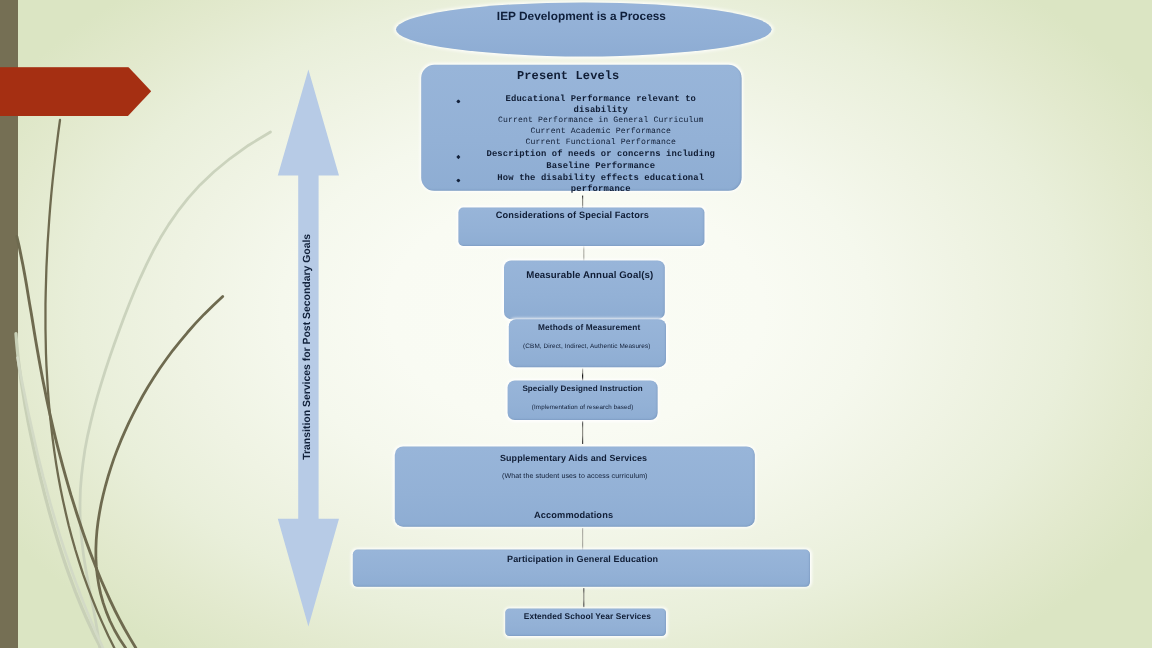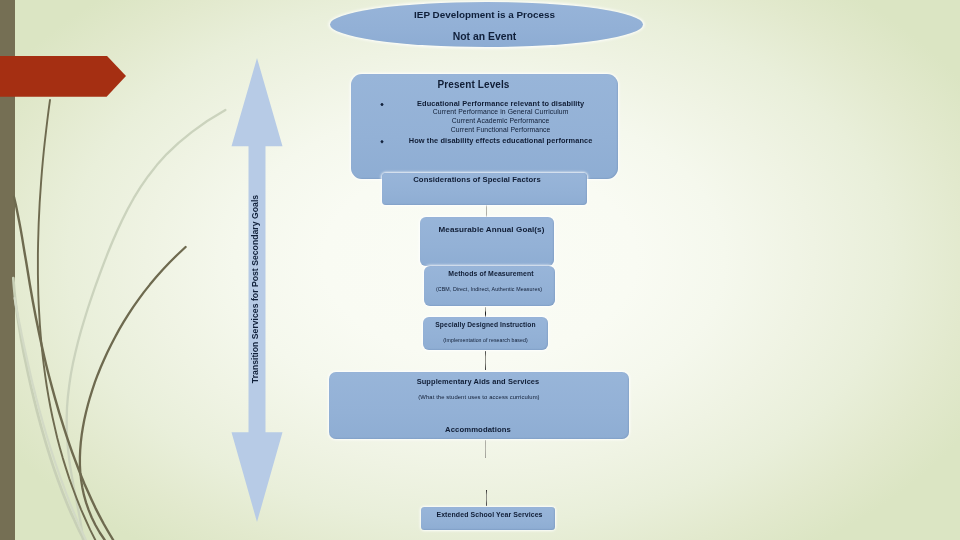--- a/index.html
+++ b/index.html
@@ -32,21 +32,21 @@
      margin-left:-100px;margin-top:-7px;transform:rotate(-90deg);
      font-size:8.7px;font-weight:bold;color:#10203a;text-align:center;line-height:14px;
      letter-spacing:0px;}
   #title-ellipse{position:absolute;left:330px;top:2px;width:313px;height:45px;
      border-radius:50%;color:#0f1f3a;
      background:linear-gradient(180deg,#97b4d9 0%,#92b0d6 60%,#8dacd3 100%);
      box-shadow:0 0 3px 1.5px rgba(255,255,255,0.9);}
   #title-ellipse .l1{position:absolute;left:0;right:4px;top:8.3px;font-size:9.9px;font-weight:bold;text-align:center;line-height:10px;}
   #title-ellipse .l2{position:absolute;left:0;right:4px;top:30px;font-size:10.4px;font-weight:bold;text-align:center;line-height:10px;}
 
-  #pl{left:351px;top:74px;width:267px;height:105px;border-radius:11px;}
+  #pl{left:351px;top:54px;width:267px;height:105px;border-radius:11px;font-family:Liberation Mono, monospace;}
   #pl .hd{position:absolute;left:0;right:22px;top:5.3px;font-size:10px;line-height:11px;}
   #pl ul{list-style:none;margin:0;padding:0;position:absolute;left:0;right:14px;top:25px;text-align:center;}
   #pl li{position:relative;padding-left:46.3px;font-size:7.4px;line-height:9.2px;font-weight:bold;}
   #pl li+li{margin-top:1.2px;}
   #pl li .dia{position:absolute;left:29.3px;top:3.6px;width:3.4px;height:3.9px;background:#13223c;
      clip-path:polygon(50% 0,100% 50%,50% 100%,0 50%);}
   #pl li .subs{font-weight:normal;font-size:6.8px;line-height:8.9px;}
 
   #cf{left:382px;top:173px;width:205px;height:32px;border-radius:4px;}
   #cf .hd{position:absolute;left:0;right:15px;top:2.4px;font-size:7.7px;line-height:9px;}
@@ -85,39 +85,39 @@
   </svg>
   <div id="banner"></div>
 
   <svg id="bigarrow" viewBox="0 0 54 468" preserveAspectRatio="none">
     <path d="M27 2 L52.5 90.3 L35.5 90.3 L35.5 376.3 L52.5 376.3 L27 466 L1.5 376.3 L18.5 376.3 L18.5 90.3 L1.5 90.3 Z" fill="#b7cbe6"></path>
   </svg>
   <div id="arrowlabel">Transition Services for Post Secondary Goals</div>
 
   <div id="title-ellipse">
     <div class="l1">IEP Development is a Process</div>
-    <div class="l2">Not an Event</div>
   </div>
 
   <div class="conn" style="left:485px;top:163px;height:11px;"></div>
   <div class="conn lt" style="left:485.5px;top:205px;height:12px;"></div>
   <div class="conn dk" style="left:486px;top:254px;height:11px;"></div>
   <div class="conn dk" style="left:484.5px;top:307px;height:10px;"></div>
   <div class="conn" style="left:484.5px;top:351px;height:19px;"></div>
   <div class="conn lt" style="left:485px;top:440px;height:18px;"></div>
   <div class="conn" style="left:486px;top:490px;height:16px;"></div>
 
   <div id="pl" class="shape">
     <div class="hd">Present Levels</div>
     <ul>
       <li><span class="dia"></span><span>Educational Performance relevant to disability</span>
         <div class="subs">Current Performance in General Curriculum</div>
         <div class="subs">Current Academic Performance</div>
         <div class="subs">Current Functional Performance</div>
       </li>
+      <li><span class="dia"></span><span>Description of needs or concerns including Baseline Performance</span></li>
       <li><span class="dia"></span><span>How the disability effects educational performance</span></li>
     </ul>
   </div>
 
   <div id="cf" class="shape">
     <div class="hd">Considerations of Special Factors</div>
   </div>
 
   <div id="ag" class="shape">
     <div class="hd">Measurable Annual Goal(s)</div>
@@ -132,18 +132,21 @@
     <div class="hd">Specially Designed Instruction</div>
     <div class="sb">(Implementation of research based)</div>
   </div>
 
   <div id="sa" class="shape">
     <div class="hd">Supplementary Aids and Services</div>
     <div class="sb">(What the student uses to access curriculum)</div>
     <div class="ex">Accommodations</div>
   </div>
 
+  <div id="pg" class="shape">
+    <div class="hd">Participation in General Education</div>
+  </div>
 
   <div id="es" class="shape">
     <div class="hd">Extended School Year Services</div>
   </div>
 
 </div>
 
 </body></html>

